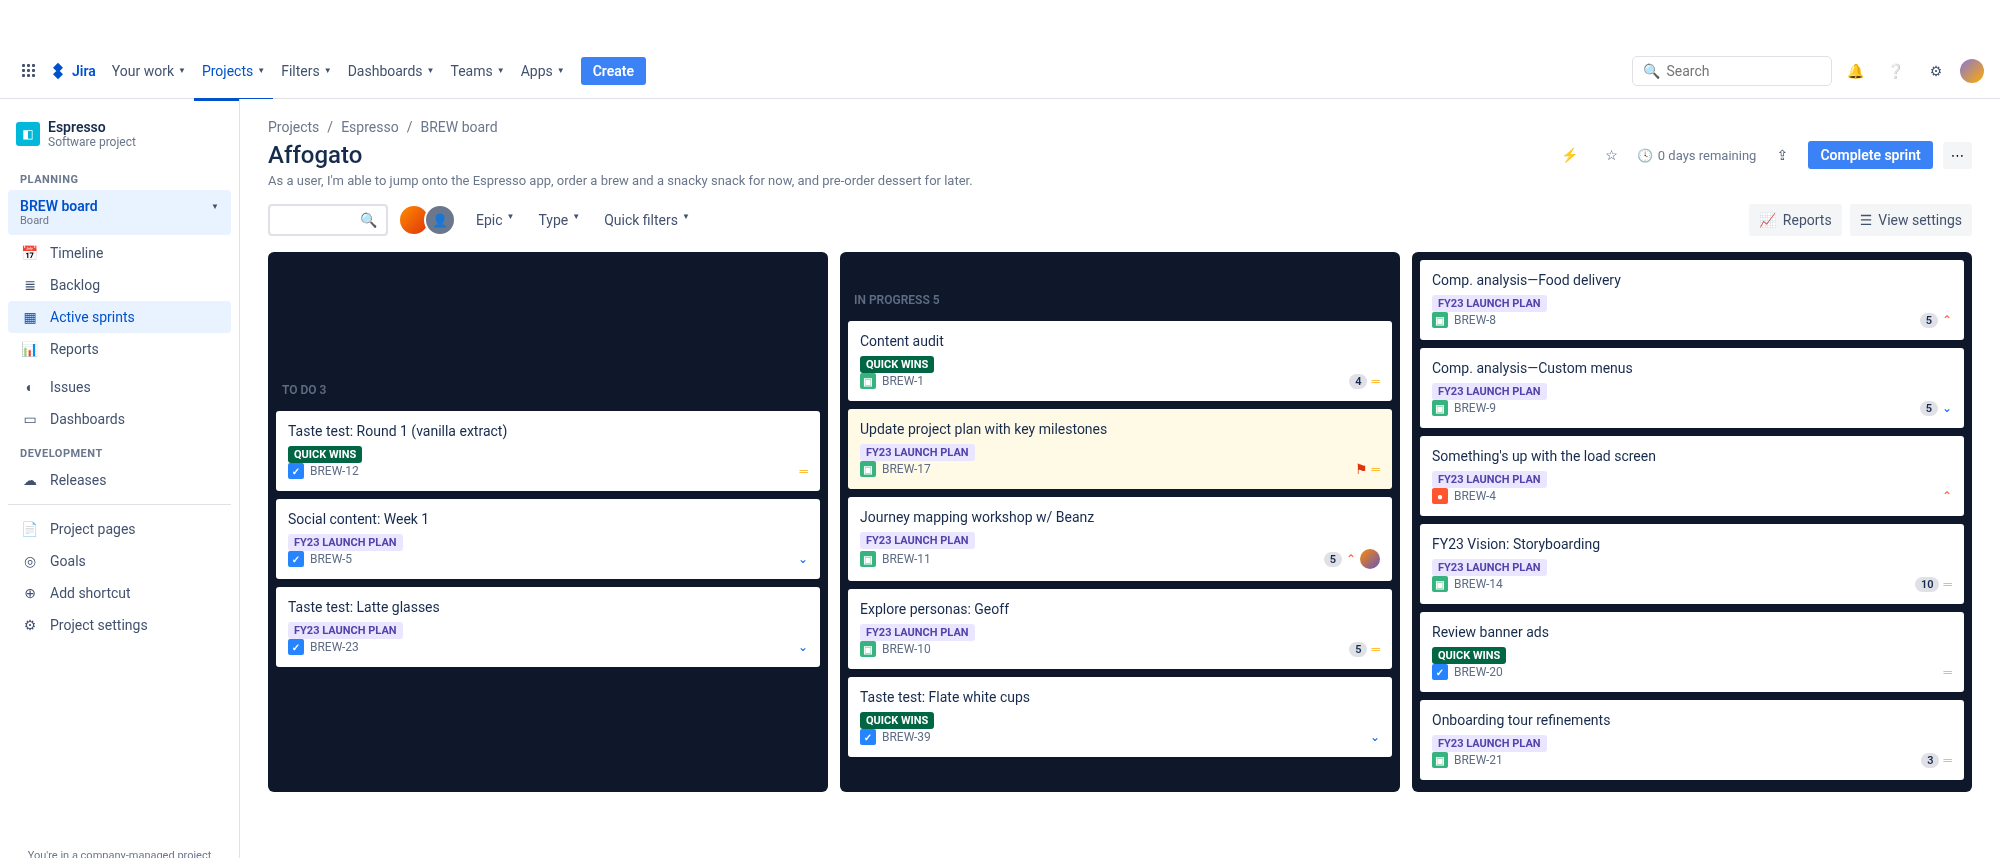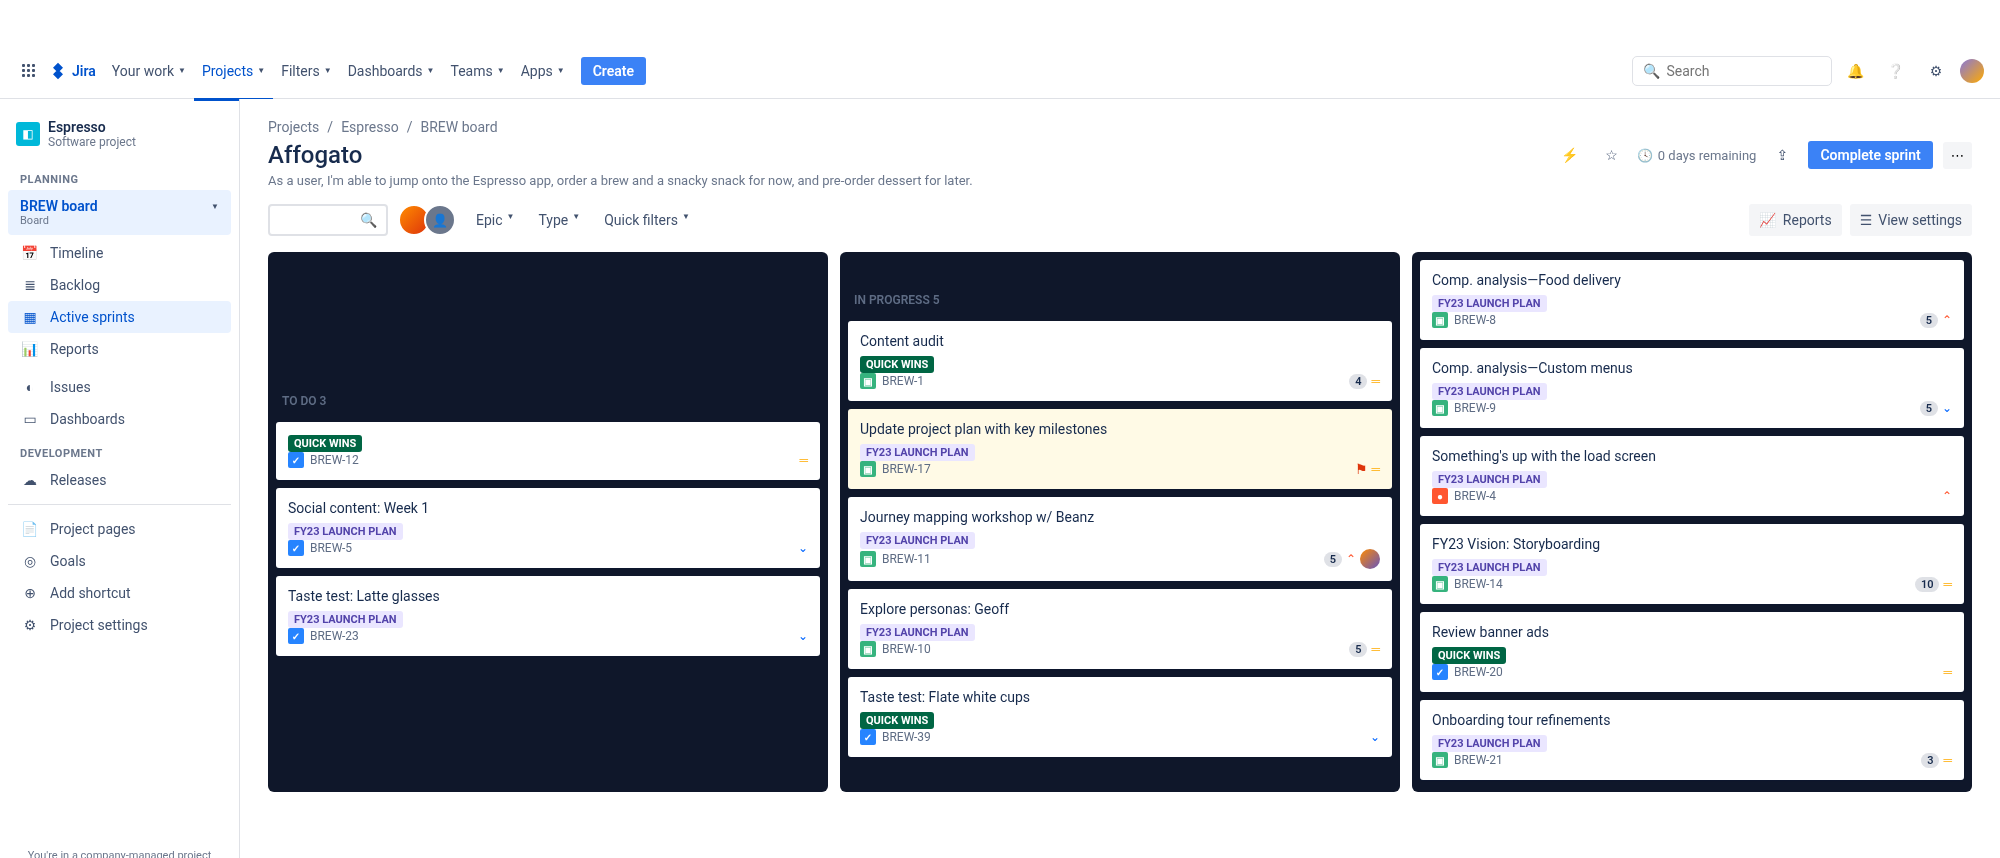--- a/index.html
+++ b/index.html
@@ -272,21 +272,21 @@
         <button class="toolbar-btn">
             <span>☰</span>
             <span>View settings</span>
           </button>
       </div>
     </div>
 
     <div class="board" id="board">
         <div class="column">
           <div class="col-header">TO DO 3</div>
-          <div class="card"><span class="label green">QUICK WINS</span><div class="card-footer">
+          <div class="card"><div class="card-title">Taste test: Round 1 (vanilla extract)</div><span class="label green">QUICK WINS</span><div class="card-footer">
               <span class="type-icon type-task">✓</span>
               <span class="card-key">BREW-12</span>
               <span class="card-right">
                 <span class="prio prio-med">═</span>
               </span>
             </div></div>
           <div class="card"><div class="card-title">Social content: Week 1</div><span class="label purple">FY23 LAUNCH PLAN</span><div class="card-footer">
               <span class="type-icon type-task">✓</span>
               <span class="card-key">BREW-5</span>
               <span class="card-right">

